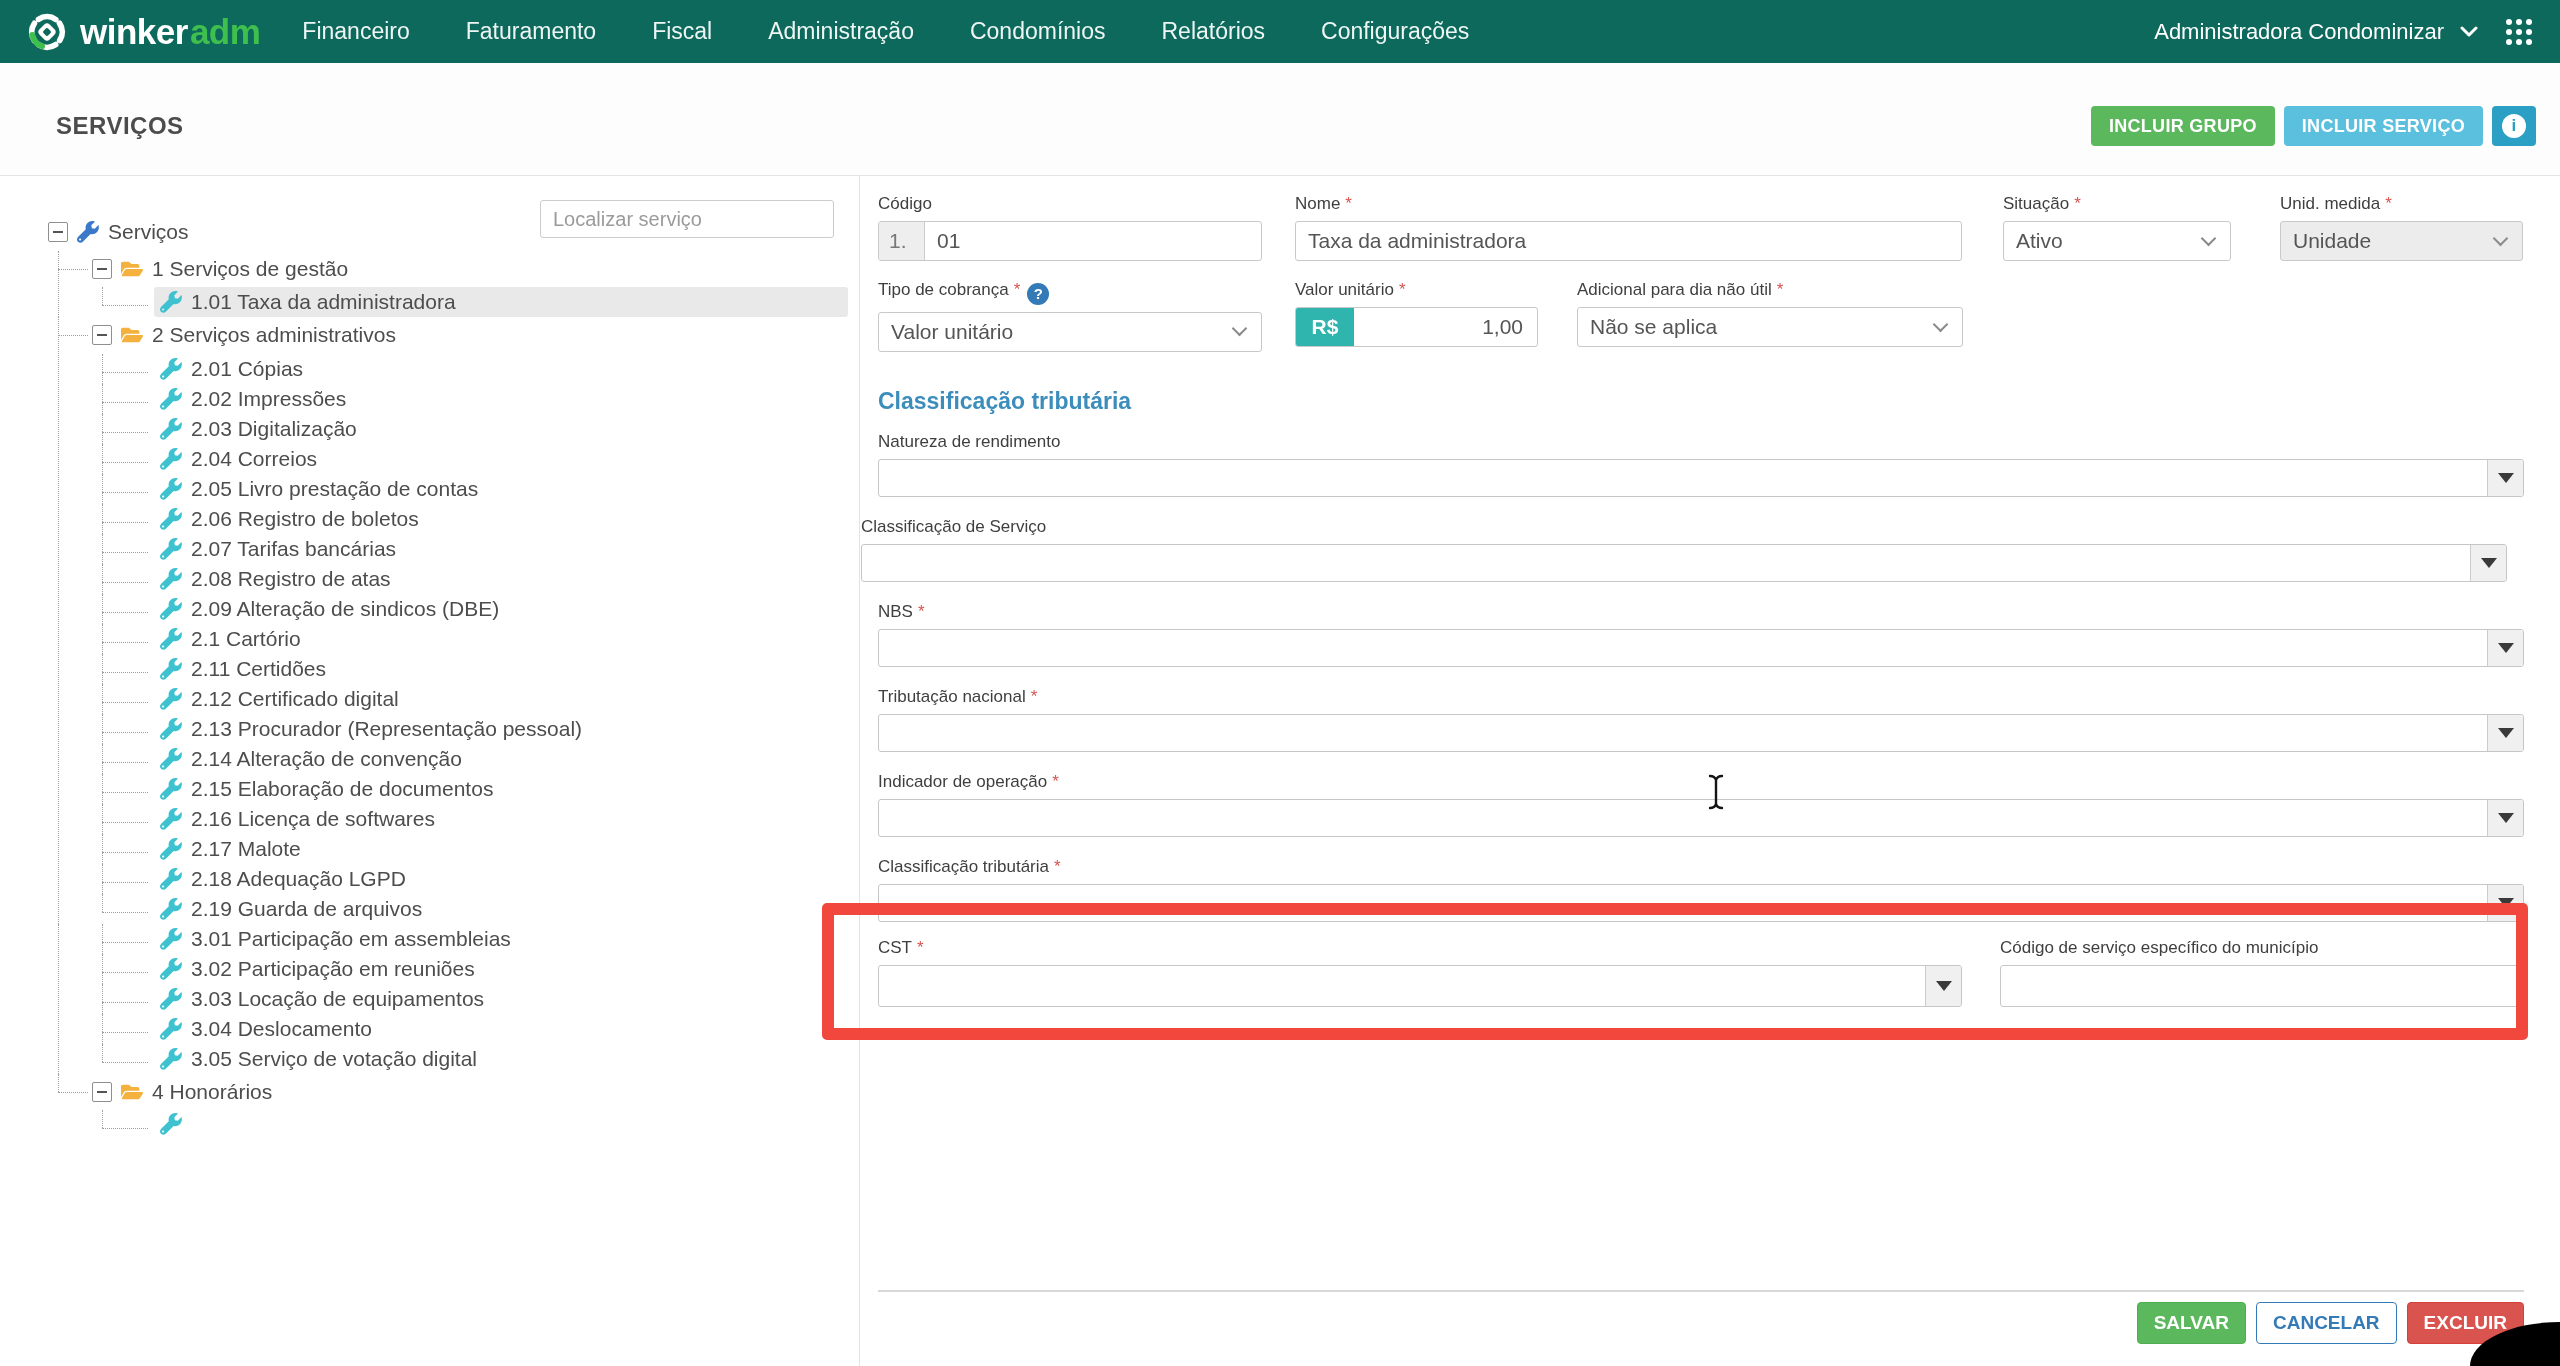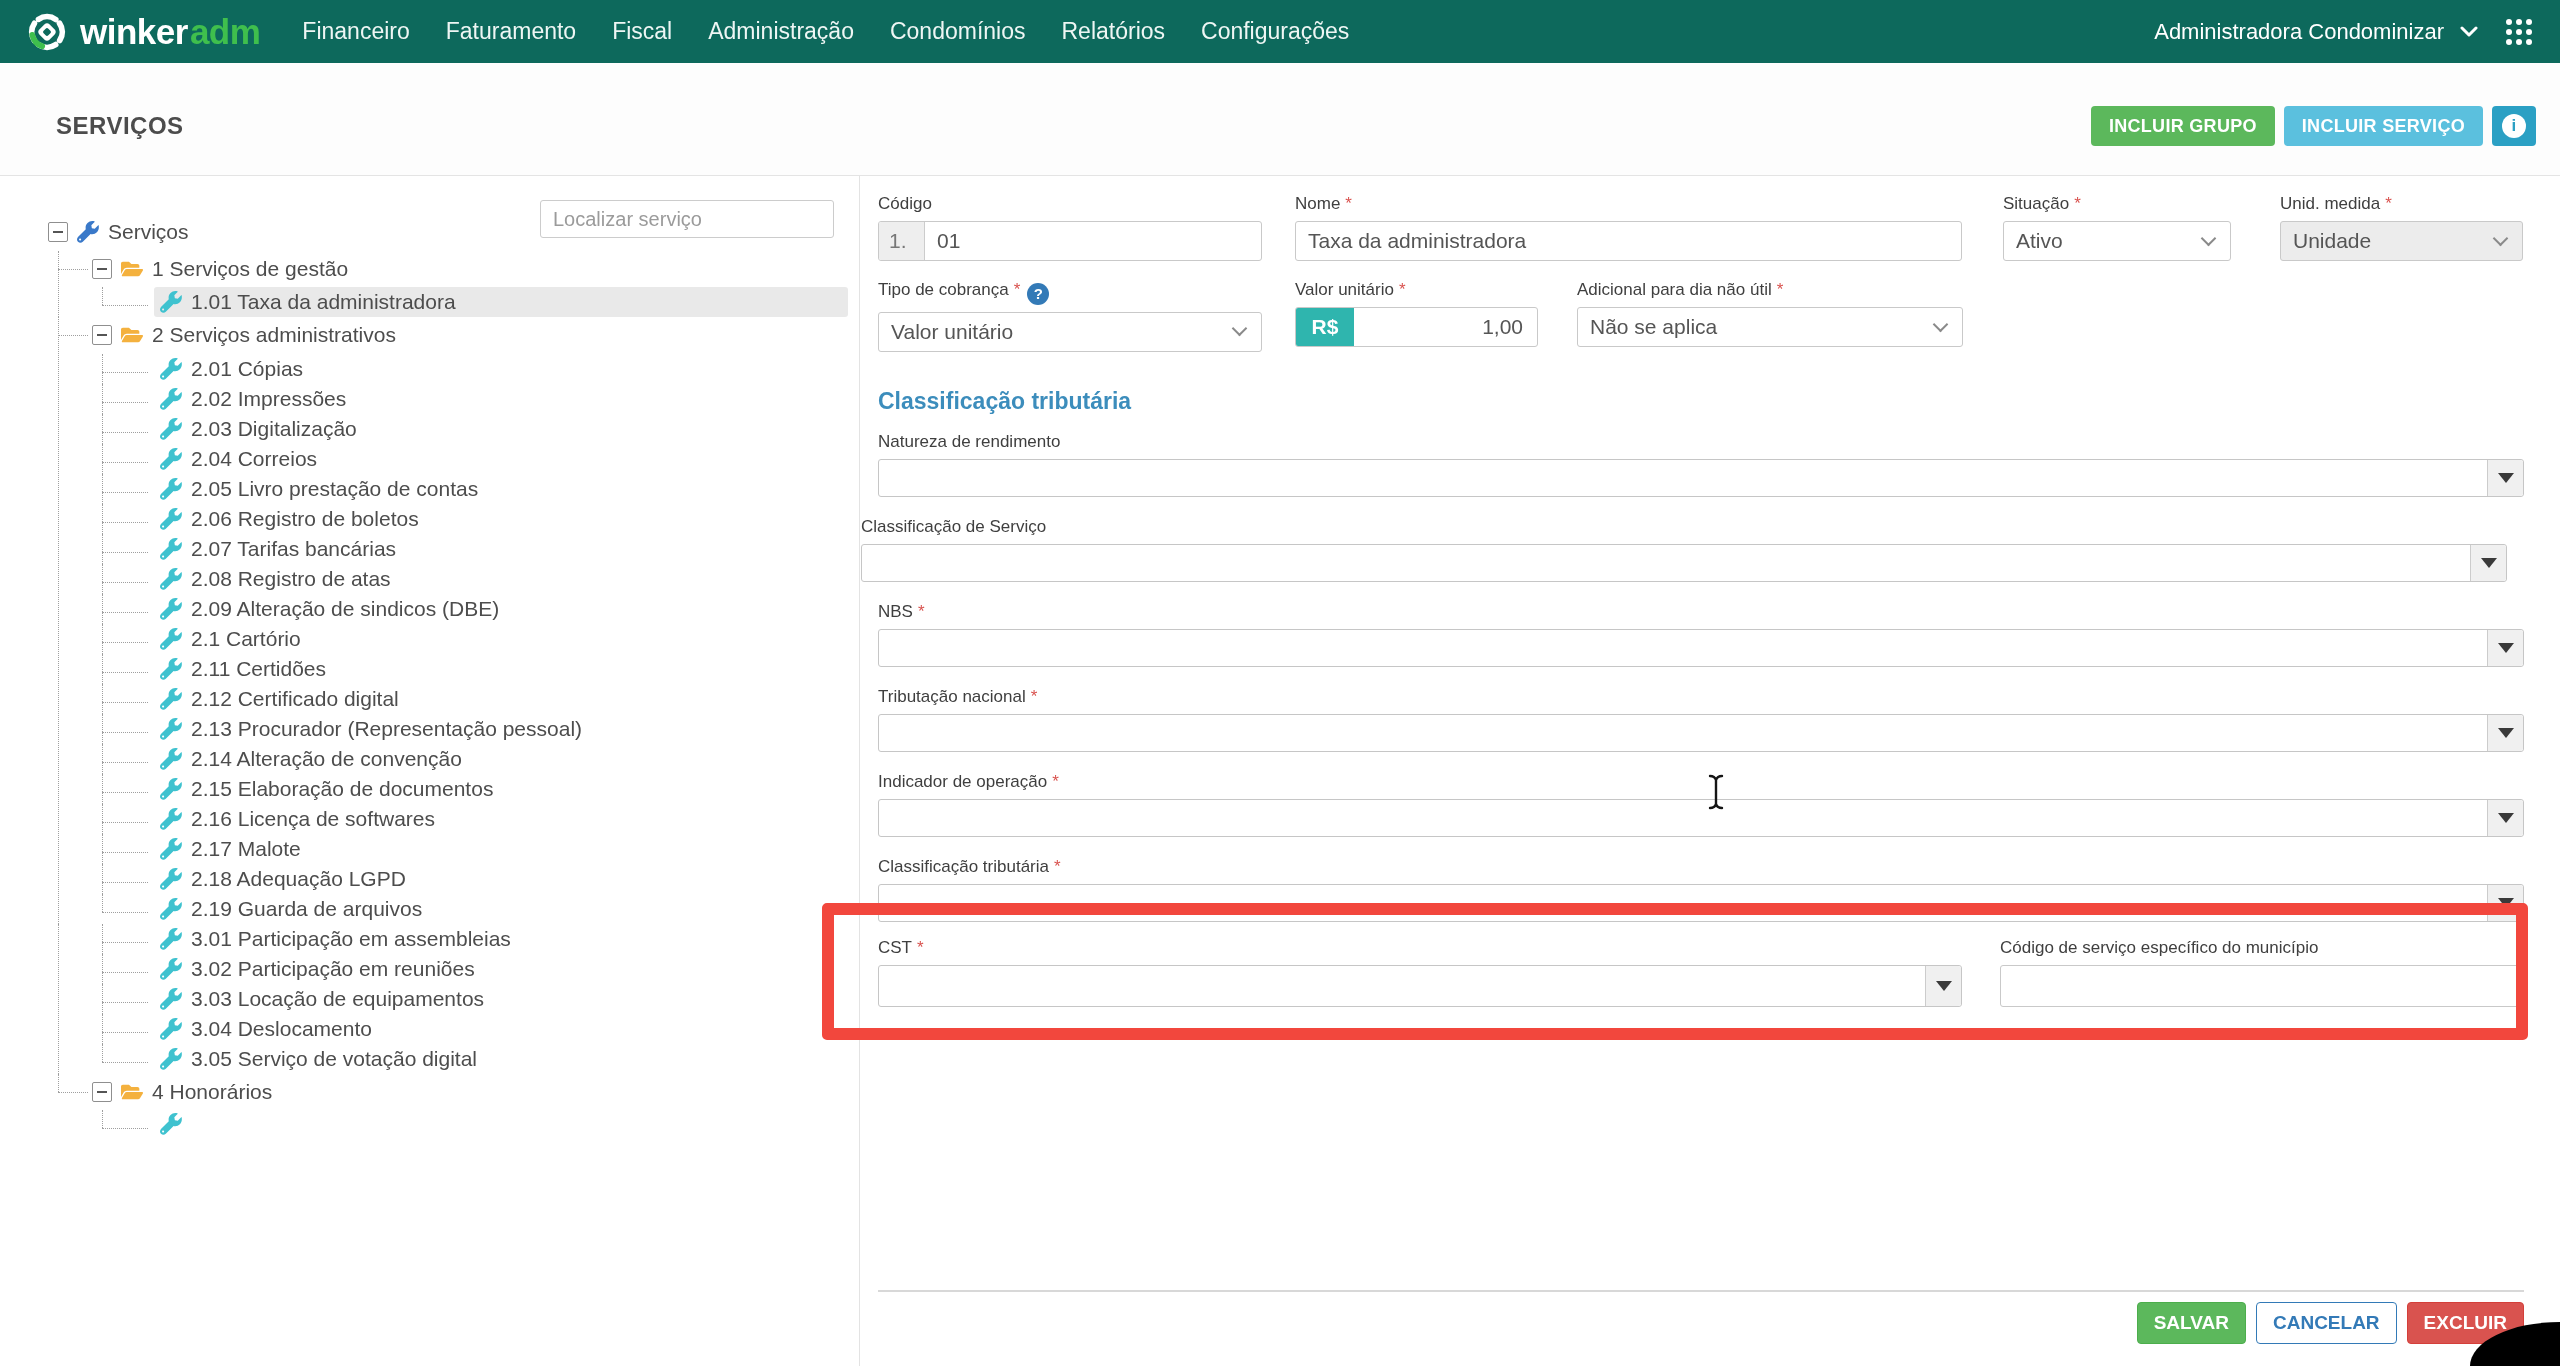--- a/index.html
+++ b/index.html
@@ -5,21 +5,21 @@
   * { box-sizing: border-box; margin: 0; padding: 0; }
   body { font-family: "Liberation Sans", "DejaVu Sans", sans-serif; background:#fff; }
   .screen { position:relative; width:2560px; height:1366px; overflow:hidden; background:#fff; }
 
   
   .topbar { position:absolute; left:0; top:0; width:100%; height:63px; background:#0d695c;
             display:flex; align-items:center; padding:0 26px; }
   .logo { display:flex; align-items:center; gap:12px; cursor:pointer; }
   .logo-word { color:#fff; font-size:35px; font-weight:bold; letter-spacing:-0.5px; }
   .logo-adm  { color:#3fbf4d; font-size:35px; font-weight:bold; margin-left:2px; letter-spacing:-0.5px; }
-  .mainnav { display:flex; align-items:center; gap:36px; margin-left:42px;text-align:center; }
+  .mainnav { display:flex; align-items:center; gap:56px; margin-left:42px;text-align:center; }
   .nav-item { color:#eef6f4; font-size:23px; cursor:pointer; text-decoration:none; white-space:nowrap; }
   .account { margin-left:auto; display:flex; align-items:center; gap:16px; }
   .account-label { color:#fff; font-size:22px; cursor:pointer; white-space:nowrap; }
   .chev-down { display:inline-flex; }
   .grid-icon { display:inline-flex; margin-left:10px; cursor:pointer; }
 
   
   .titlebar { position:absolute; left:0; top:63px; width:100%; height:113px; background:#fdfdfd;
               border-bottom:1px solid #e4e4e4; display:flex; align-items:center; padding:14px 24px 0 56px; }
   .page-title { font-size:24px; font-weight:bold; color:#4c4c4c; letter-spacing:0.5px; }

